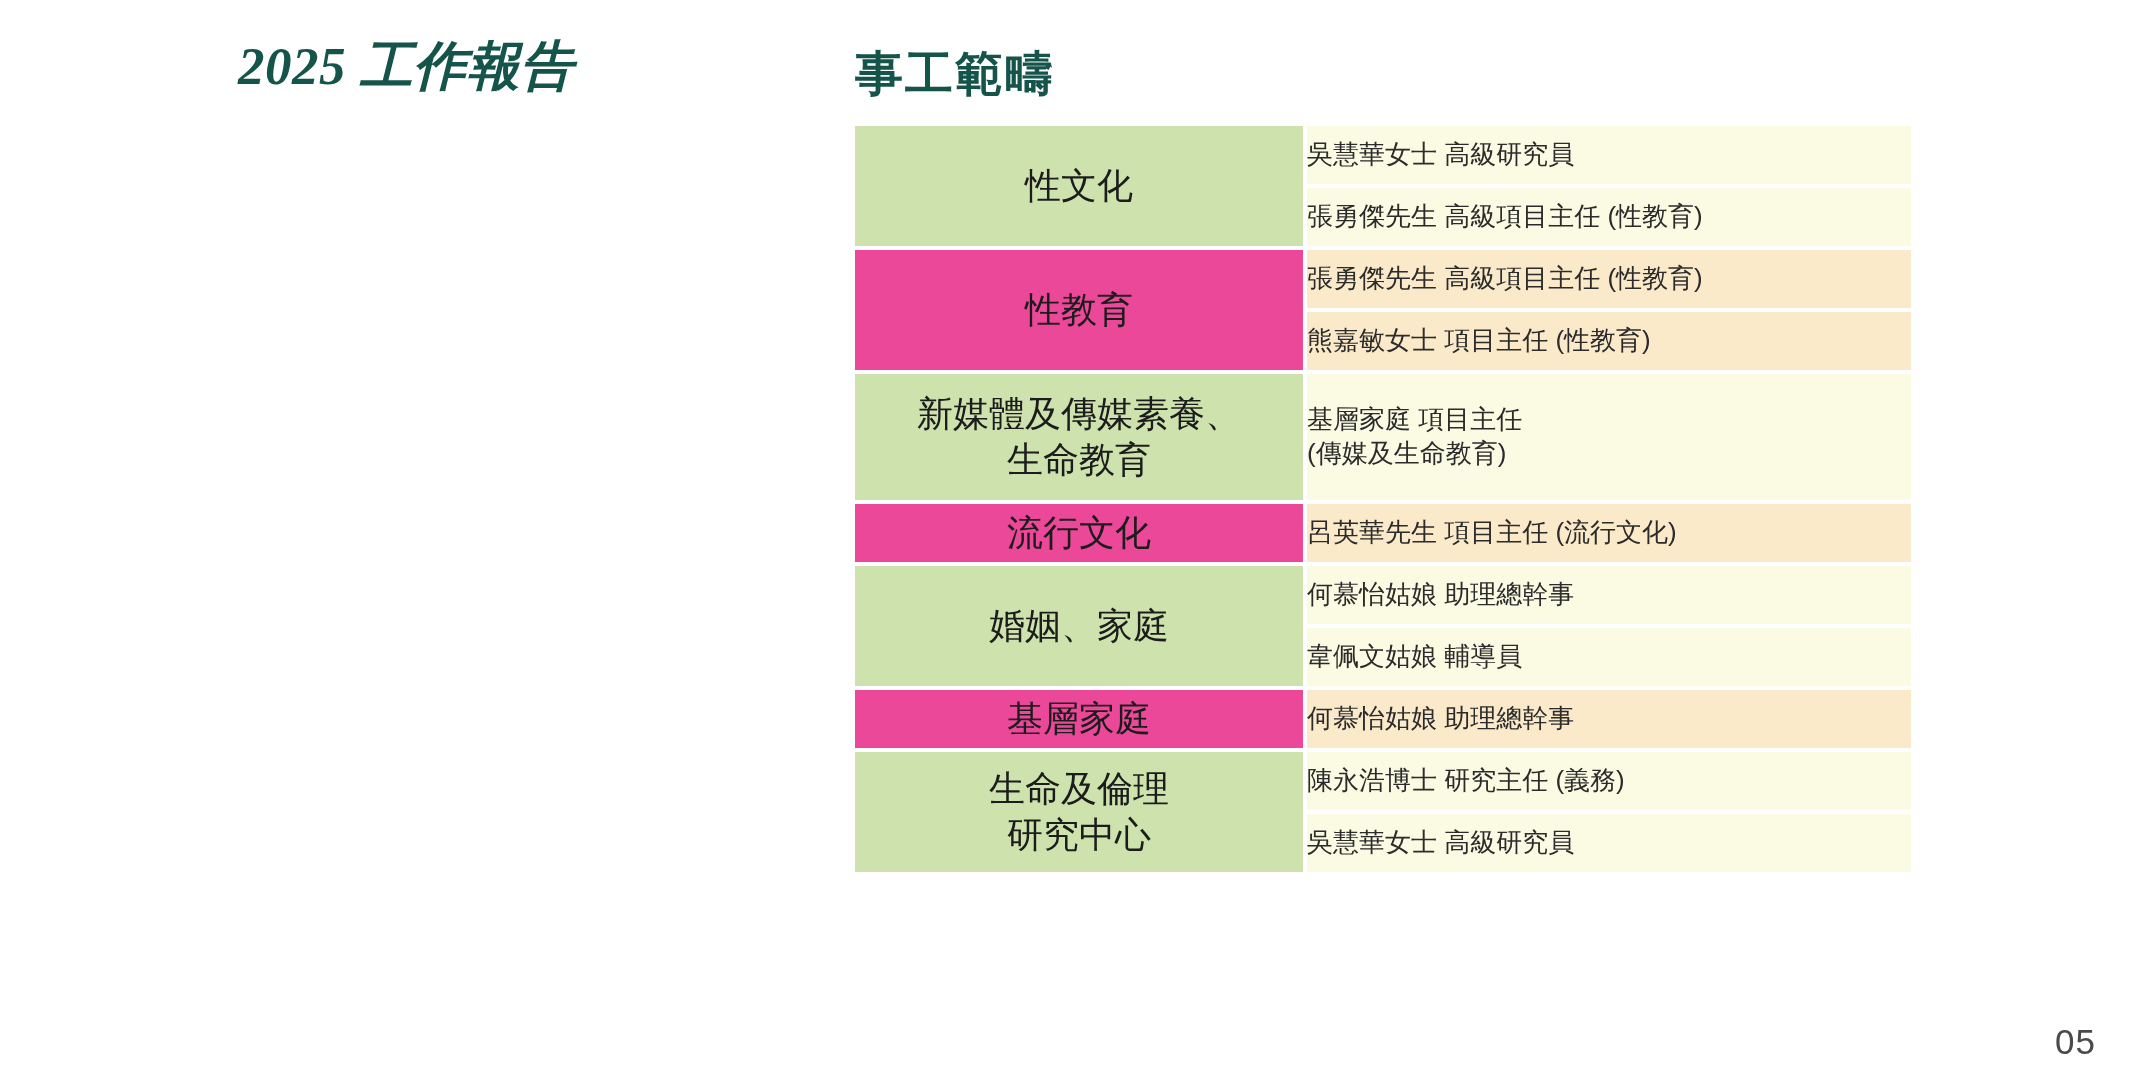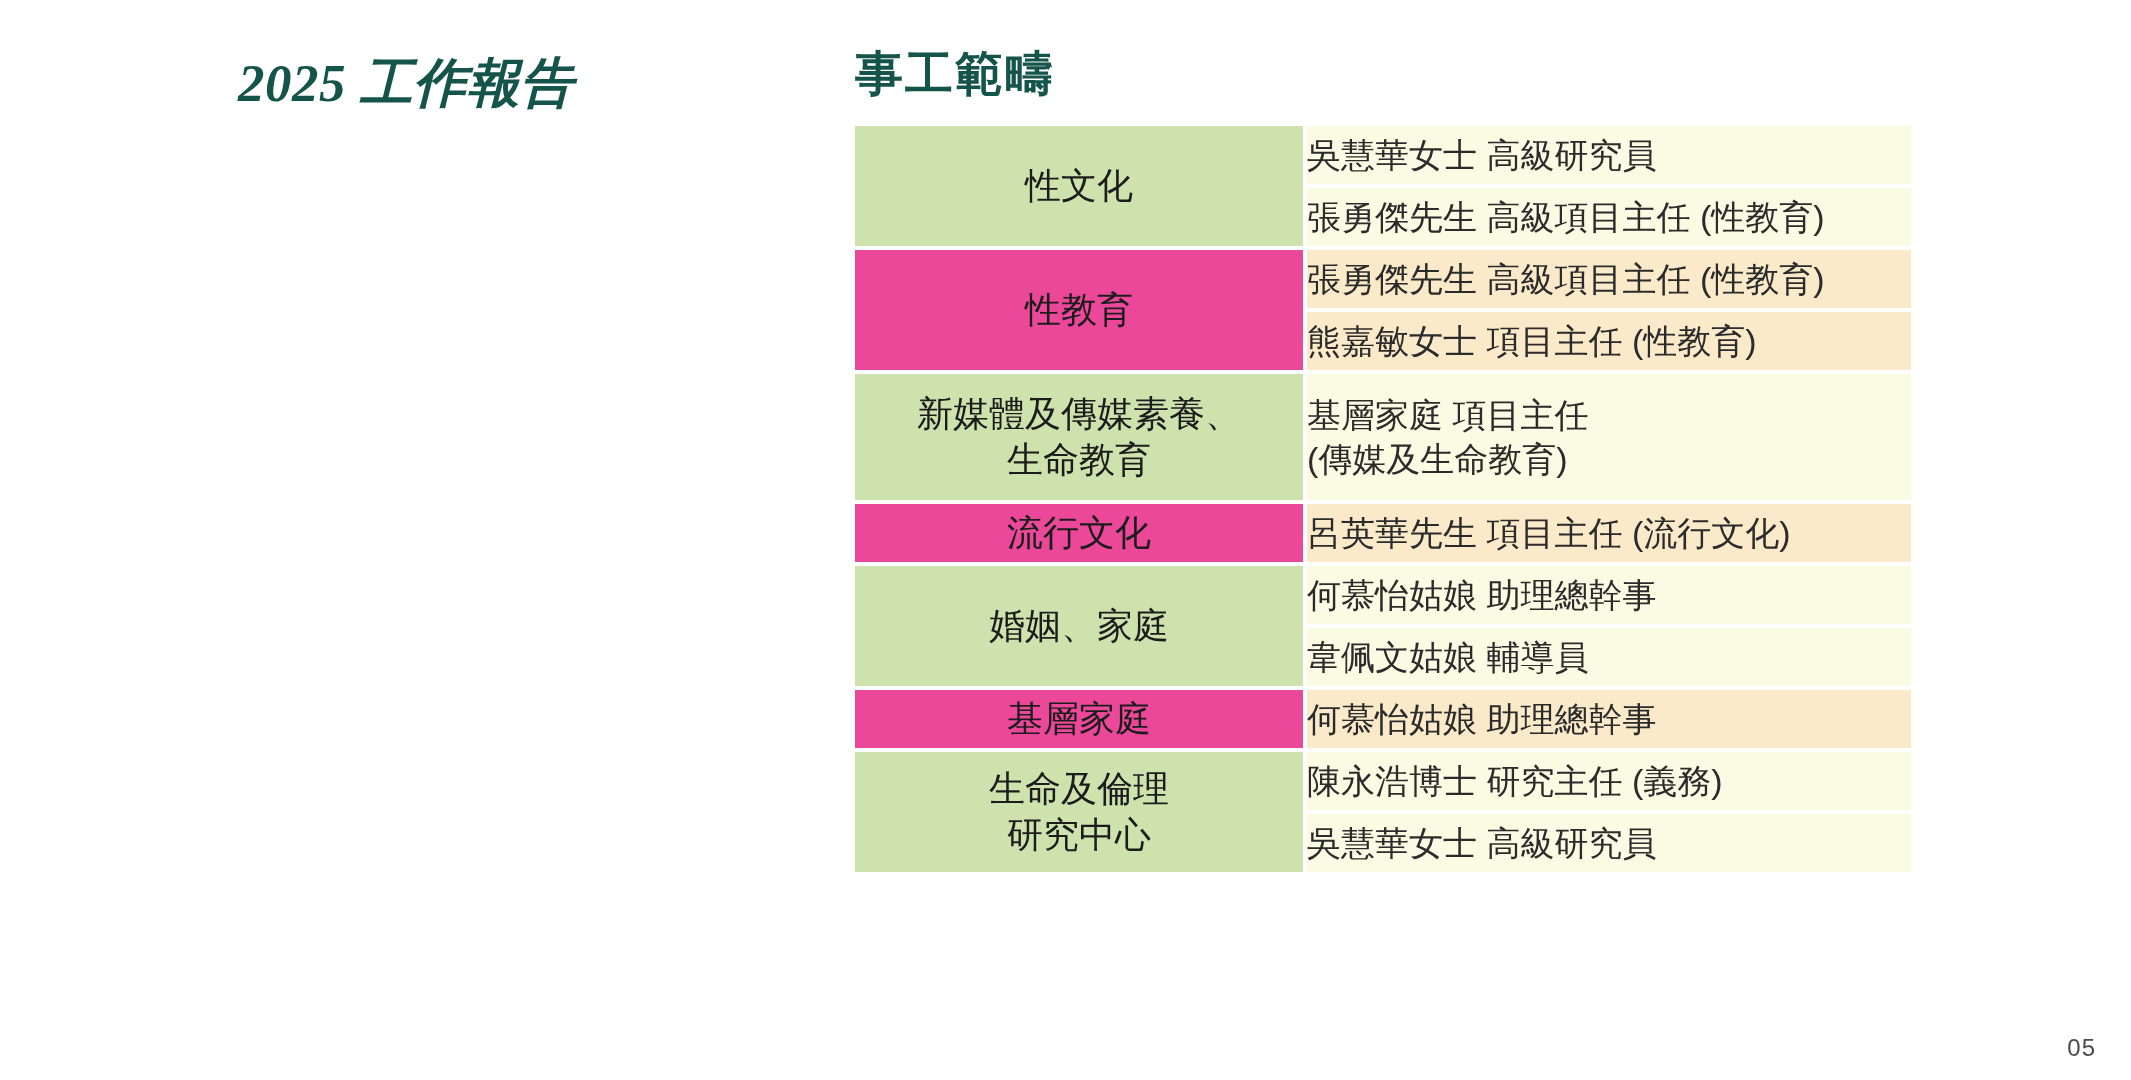--- a/index.html
+++ b/index.html
@@ -13,21 +13,21 @@
     position: relative;
     overflow: hidden;
     font-family: "Liberation Sans", "DejaVu Sans", sans-serif;
     -webkit-font-smoothing: antialiased;
   }
 
   
   .left-col {
     position: absolute;
     left: 238px;
-    top: 52px;
+    top: 35px;
     width: 570px;
   }
   .slide-title {
     color: #14544a;
     font-family: "Liberation Serif", "DejaVu Serif", serif;
     font-weight: bold;
     font-style: italic;
     font-size: 53px;
     line-height: 1.17;
     letter-spacing: 0.5px;
@@ -82,38 +82,38 @@
     line-height: 1.28;
     color: #1c1c1c;
     padding: 6px 10px;
     border-bottom: 4px solid #ffffff;
     border-right: 4px solid #ffffff;
   }
   .cat-cell.tone-a { background: #cde2ad; }
   .cat-cell.tone-b { background: #ec4899; }
 
   .person-cell {
-    font-size: 34px;
+    font-size: 26px;
     line-height: 1.3;
     color: #2b2b2b;
     padding: 9px 4px 9px 14px;
     border-bottom: 4px solid #ffffff;
     height: 58px;
     box-sizing: content-box;
   }
   .person-cell.tone-a { background: #fbfae2; }
   .person-cell.tone-b { background: #fbeac9; }
   .person-cell.tall { height: 126px; vertical-align: middle; }
   .person-cell .sub-line { display: block; }
 
   .page-number {
     position: absolute;
     right: 35px;
     bottom: 18px;
-    font-size: 24px;
+    font-size: 35px;
     color: #4a4a4a;
     letter-spacing: 1px;
   }
 </style>
 </head>
 <body>
 
 <div class="left-col">
   <div class="slide-title">
     <span class="line">2025 工作報告</span>

